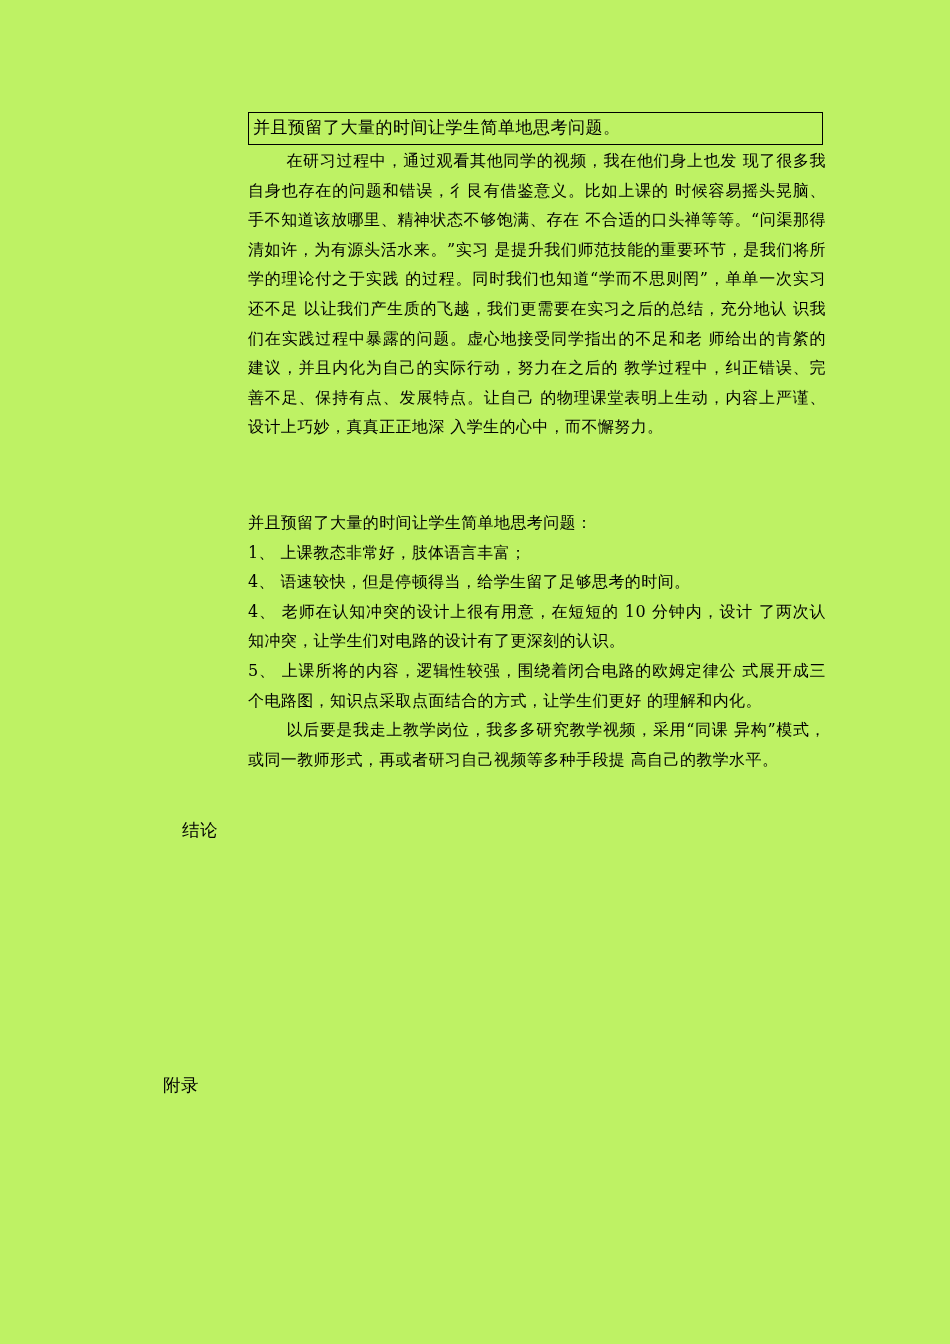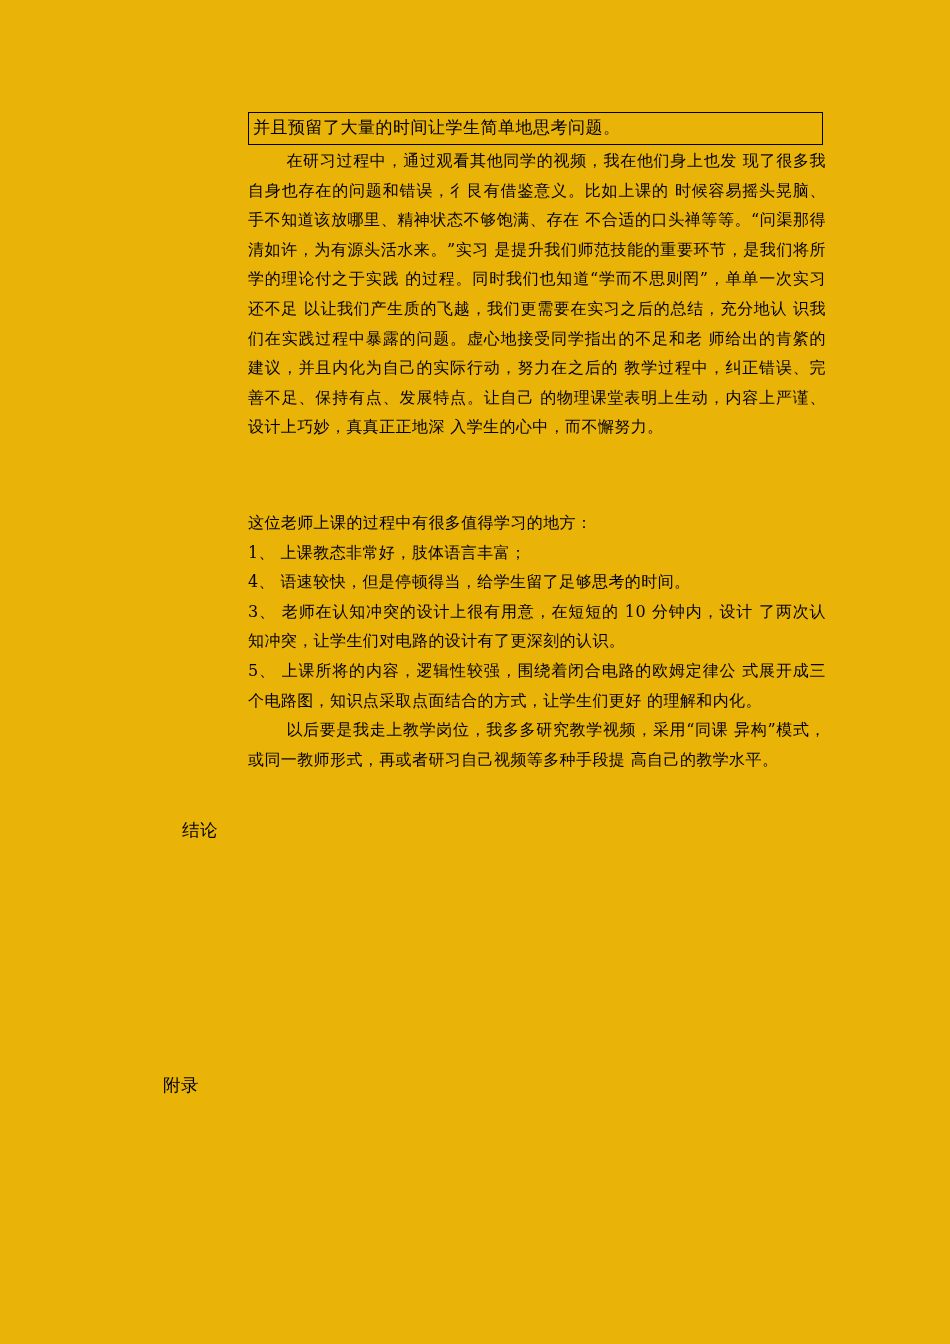--- a/index.html
+++ b/index.html
@@ -8,21 +8,21 @@
     background: #ffffff;
   }
   body {
     font-family: "DejaVu Serif", "Liberation Serif", serif;
     color: #000000;
   }
   .page {
     position: relative;
     width: 950px;
     height: 1344px;
-    background: #eab308;
+    background: #bef264;
     overflow: hidden;
   }
   
   .boxed-line {
     position: absolute;
     left: 248px;
     top: 112px;
     width: 575px;
     box-sizing: border-box;
     border: 1px solid #000000;
@@ -72,25 +72,25 @@
 <div class="page">
 
   <div class="boxed-line">并且预留了大量的时间让学生简单地思考问题。</div>
 
   <div class="body-col" style="top: 146px;">
     <p class="para p-indent">在研习过程中，通过观看其他同学的视频，我在他们身上也发 现了很多我自身也存在的问题和错误，彳艮有借鉴意义。比如上课的 时候容易摇头晃脑、手不知道该放哪里、精神状态不够饱满、存在 不合适的口头禅等等。“问渠那得清如许，为有源头活水来。”实习 是提升我们师范技能的重要环节，是我们将所学的理论付之于实践 的过程。同时我们也知道“学而不思则罔”，单单一次实习还不足 以让我们产生质的飞越，我们更需要在实习之后的总结，充分地认 识我们在实践过程中暴露的问题。虚心地接受同学指出的不足和老 师给出的肯綮的建议，并且内化为自己的实际行动，努力在之后的 教学过程中，纠正错误、完善不足、保持有点、发展特点。让自己 的物理课堂表明上生动，内容上严谨、设计上巧妙，真真正正地深 入学生的心中，而不懈努力。</p>
   </div>
 
   <div class="body-col" style="top: 508px;">
 
-    <p class="para">这位老师上课的过程中有很多值得学习的地方：</p>
+    <p class="para">并且预留了大量的时间让学生简单地思考问题：</p>
 
     <p class="list-line">1、 上课教态非常好，肢体语言丰富；</p>
     <p class="list-line">4、 语速较快，但是停顿得当，给学生留了足够思考的时间。</p>
-    <p class="list-line">3、 老师在认知冲突的设计上很有用意，在短短的 10 分钟内，设计 了两次认知冲突，让学生们对电路的设计有了更深刻的认识。</p>
+    <p class="list-line">4、 老师在认知冲突的设计上很有用意，在短短的 10 分钟内，设计 了两次认知冲突，让学生们对电路的设计有了更深刻的认识。</p>
     <p class="list-line">5、 上课所将的内容，逻辑性较强，围绕着闭合电路的欧姆定律公 式展开成三个电路图，知识点采取点面结合的方式，让学生们更好 的理解和内化。</p>
 
     <p class="para p-indent">以后要是我走上教学岗位，我多多研究教学视频，采用“同课 异构”模式，或同一教师形式，再或者研习自己视频等多种手段提 高自己的教学水平。</p>
   </div>
 
   <div class="margin-label" id="label-conclusion">结论</div>
 
   <div class="margin-label" id="label-appendix">附录</div>
 
 </div>

